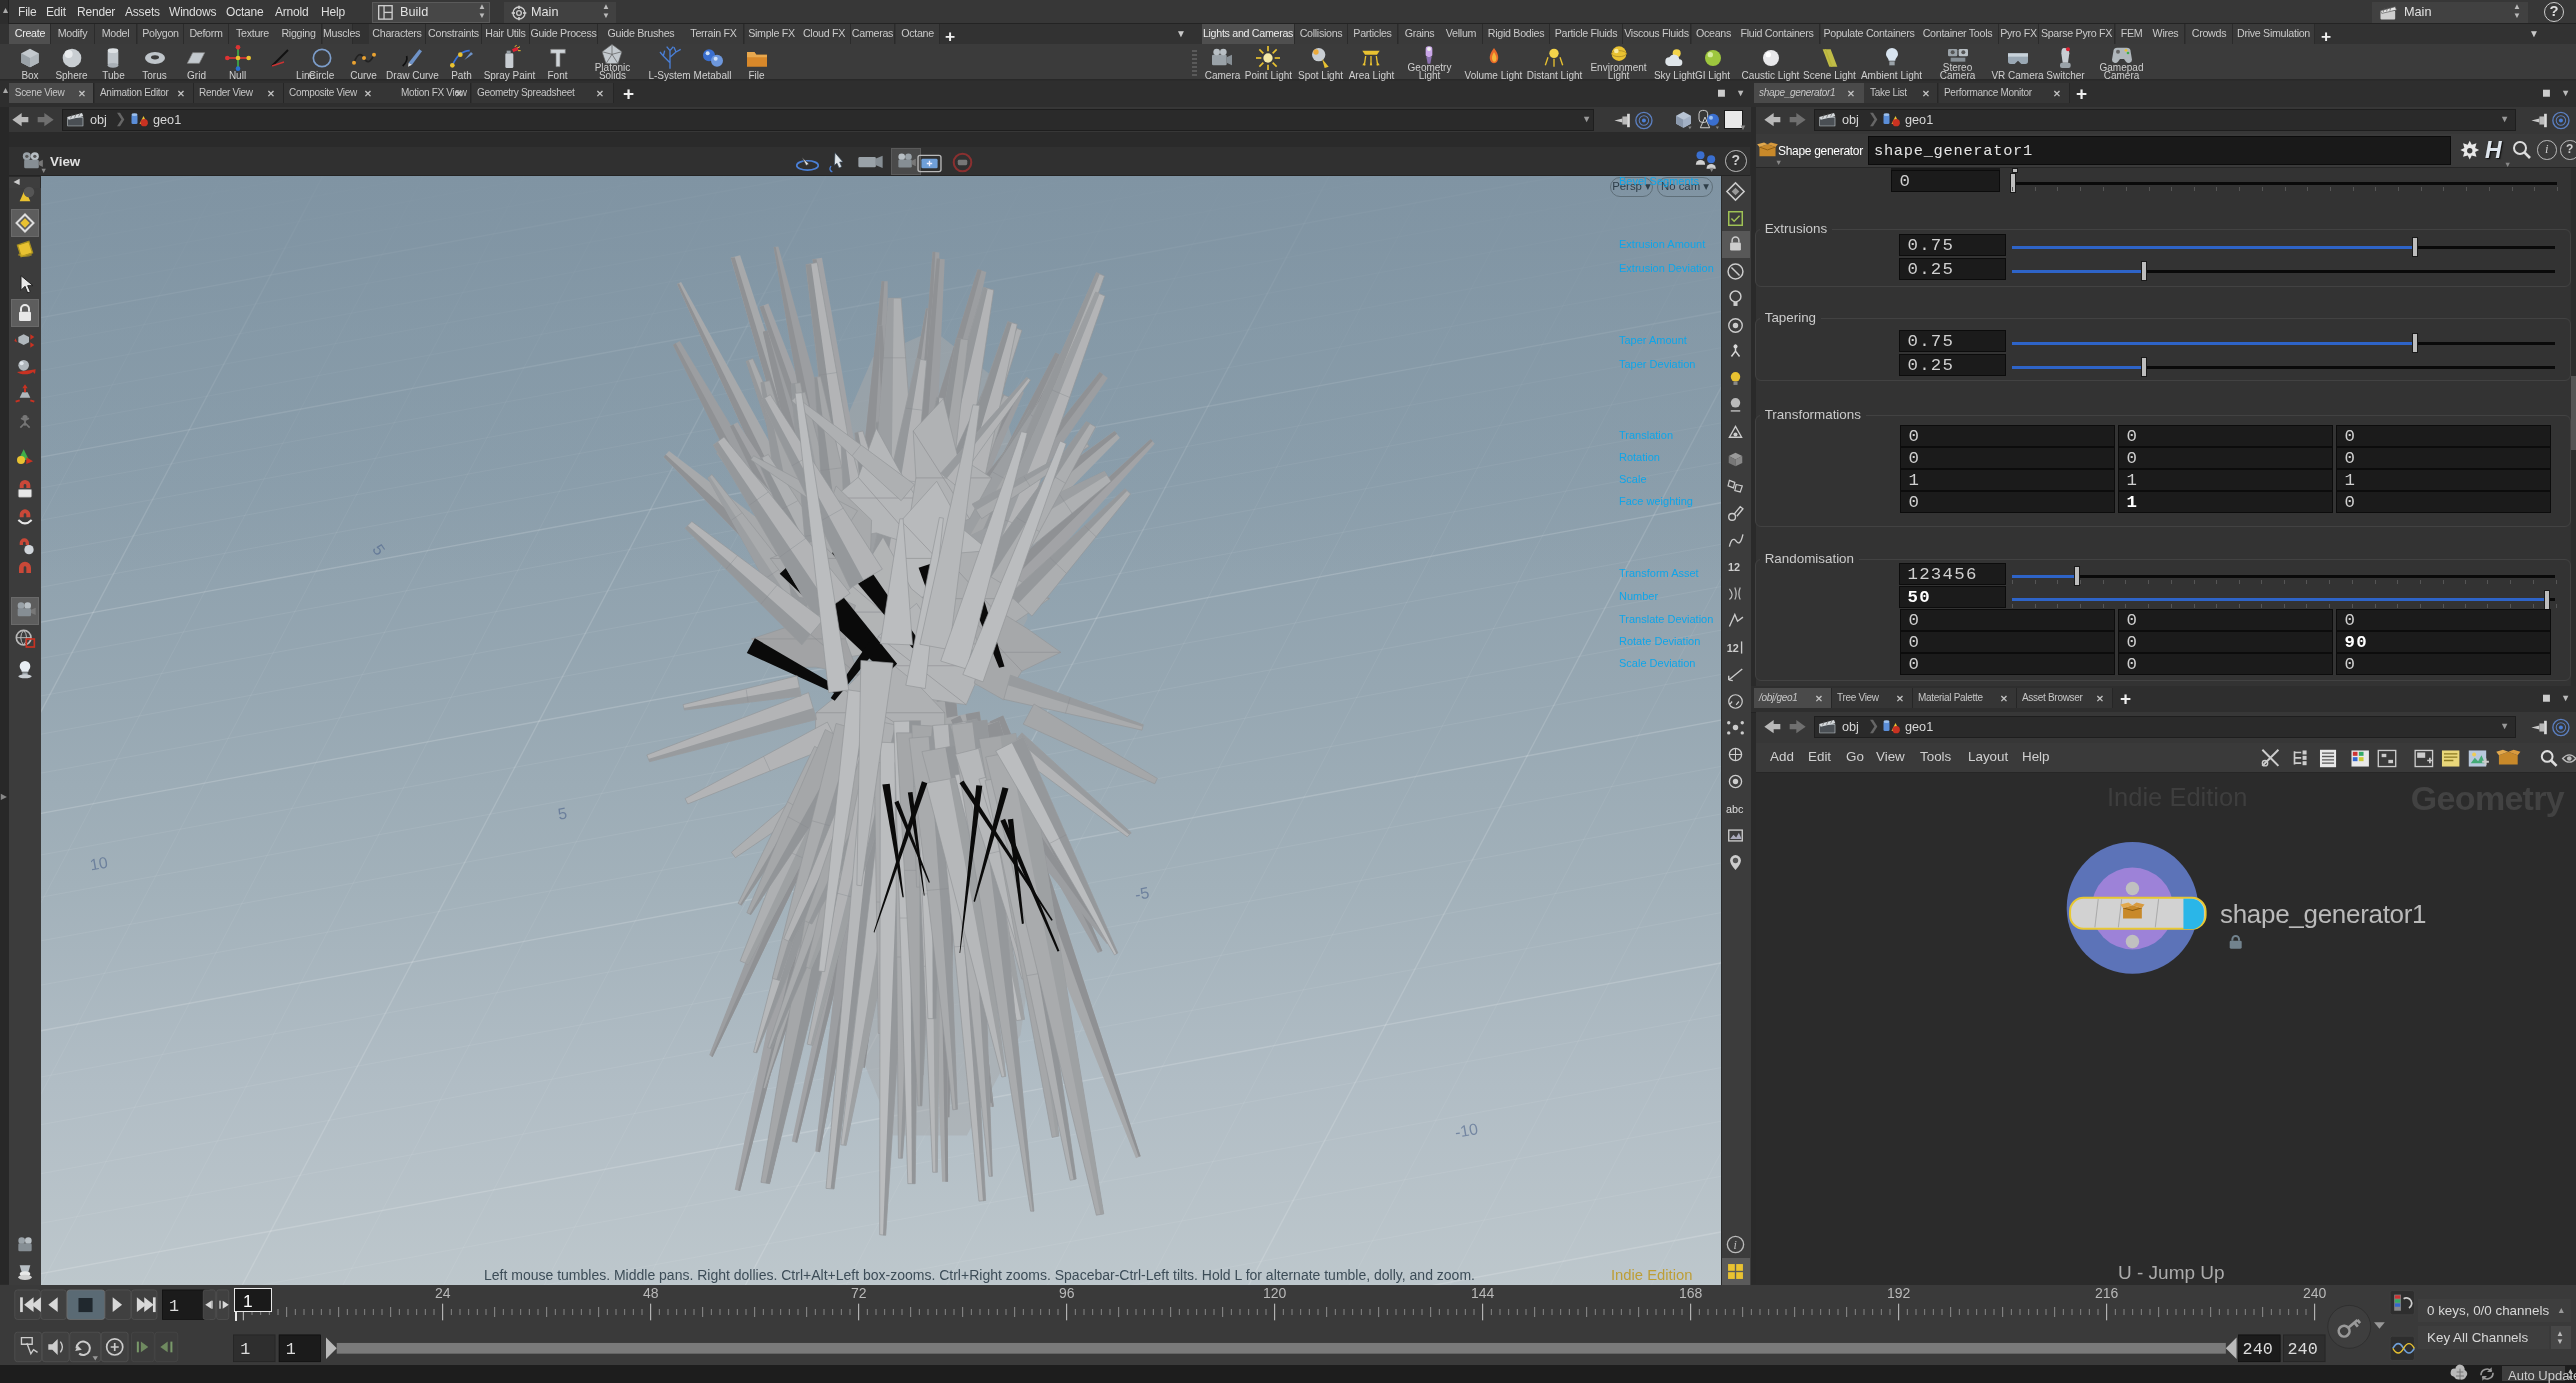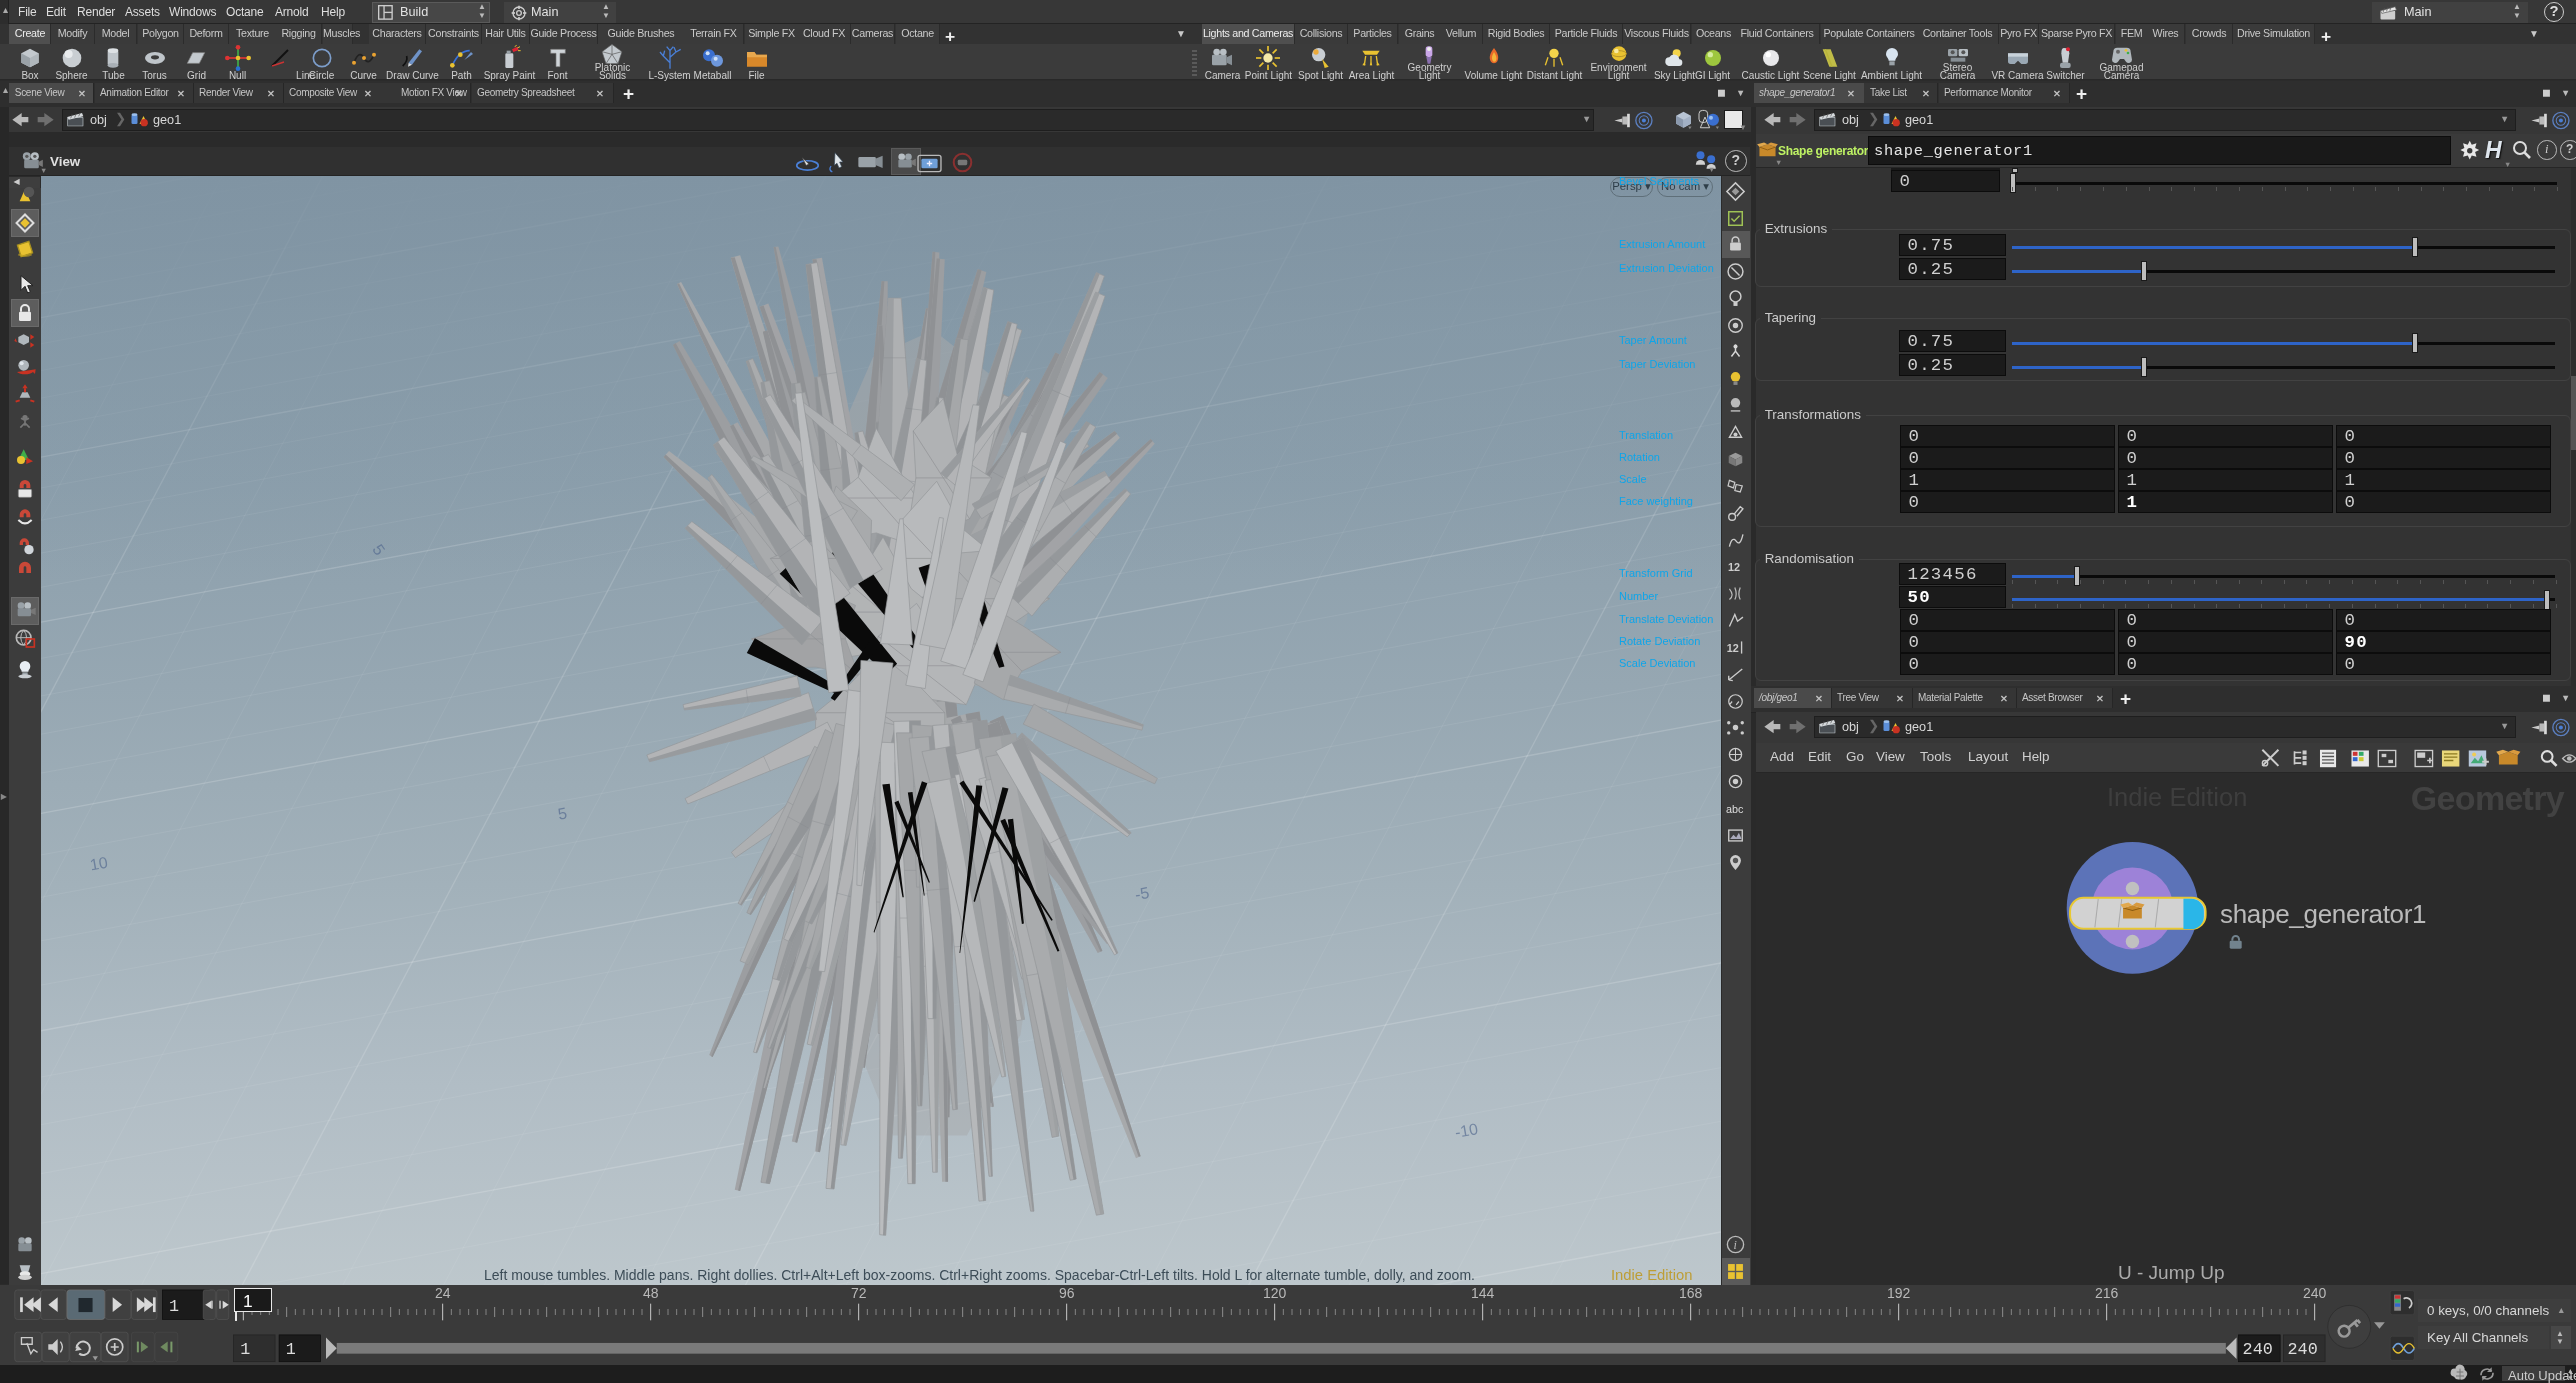--- a/index.html
+++ b/index.html
@@ -1193,21 +1193,21 @@
     <circle cx="46" cy="14" r="7" fill="none" stroke="#5b7fc0" stroke-width="1.5"></circle>
     <circle cx="46" cy="14" r="3" fill="#4a7fd6"></circle>
   </svg>
 <div class="abs" style="left:1756px;top:134px;width:820px;height:34px;background:#3a3a3a;border-bottom:0.7px solid #262626"></div>
 <svg style="left:1756px;top:140px" width="23" height="21" viewBox="0 0 40 36">
     <path d="M6 12 L20 7 L34 12 L34 28 L6 28 Z" fill="#c8892a"></path>
     <path d="M6 12 L20 17 L34 12" fill="none" stroke="#8a5a10" stroke-width="1.5"></path>
     <path d="M6 12 L2 7 L14 4 L20 7 Z" fill="#e2a94e"></path>
     <path d="M34 12 L38 7 L26 4 L20 7 Z" fill="#d89a3e"></path>
   </svg>
-<div class="txt" style="left:1778px;top:144px;color:#bef264;font-size:12px;font-weight:bold;letter-spacing:-0.3px">Shape generator</div>
+<div class="txt" style="left:1778px;top:144px;color:#ffffff;font-size:12px;font-weight:normal;letter-spacing:-0.3px">Shape generator</div>
 <div class="txt" style="left:1775px;top:158px;color:#888;font-size:7.4px">▼</div>
 <div class="abs" style="left:1868px;top:136px;width:583px;height:29px;background:#191919;border:0.7px solid #0c0c0c"></div>
 <div class="txt" style="left:1874px;top:142px;color:#e4e4e4;font-size:15.4px;letter-spacing:0.7px;font-family:'Liberation Mono',monospace">shape_generator1</div>
 <svg style="left:2457px;top:138px" width="25.5" height="25.5" viewBox="0 0 38 38">
     <path d="M19 4 l3 6 l7 -2 l-2 7 l6 3 l-6 3 l2 7 l-7 -2 l-3 6 l-3 -6 l-7 2 l2 -7 l-6 -3 l6 -3 l-2 -7 l7 2 Z" fill="#e8e8e8"></path>
     <circle cx="19" cy="19" r="4" fill="#3a3a3a"></circle>
   </svg>
 <div class="txt" style="left:2485px;top:137px;color:#dfe6ee;font-size:23px;font-weight:bold;font-style:italic;text-shadow:1.3px 1.3px 1.3px #111">H</div>
 <div class="txt" style="left:2504px;top:160px;color:#888;font-size:7.4px">▼</div>
 <svg style="left:2510px;top:138px" width="24" height="24" viewBox="0 0 36 36">
@@ -1284,21 +1284,21 @@
 <div class="plabel" style="left:1619px;top:473px;width:268px">Scale</div>
 <div class="fld" style="left:1900px;top:469px;width:215px;">1</div>
 <div class="fld" style="left:2118px;top:469px;width:215px;">1</div>
 <div class="fld" style="left:2336px;top:469px;width:215px;">1</div>
 <div class="plabel" style="left:1619px;top:495px;width:268px">Face weighting</div>
 <div class="fld" style="left:1900px;top:491px;width:215px;">0</div>
 <div class="fld" style="left:2118px;top:491px;width:215px;font-weight:bold;color:#fff;">1</div>
 <div class="fld" style="left:2336px;top:491px;width:215px;">0</div>
 <div class="grp" style="left:1755px;top:559px;width:816px;height:122px"></div>
 <div class="grplabel" style="left:1760px;top:551px">Randomisation</div>
-<div class="plabel" style="left:1619px;top:567px;width:268px">Transform Grid</div>
+<div class="plabel" style="left:1619px;top:567px;width:268px">Transform Asset</div>
 <div class="fld" style="left:1899px;top:563px;width:107px">123456</div>
 <div class="track" style="left:2012px;top:575px;width:543px"></div>
 <div class="btrack" style="left:2012px;top:575px;width:64px"></div>
 <div class="handle" style="left:2074px;top:566px"></div>
 <div class="abs" style="left:2012px;top:580px;width:0.7px;height:4px;background:#555"></div>
 <div class="abs" style="left:2035px;top:580px;width:0.7px;height:4px;background:#555"></div>
 <div class="abs" style="left:2057px;top:580px;width:0.7px;height:4px;background:#555"></div>
 <div class="abs" style="left:2080px;top:580px;width:0.7px;height:4px;background:#555"></div>
 <div class="abs" style="left:2103px;top:580px;width:0.7px;height:4px;background:#555"></div>
 <div class="abs" style="left:2125px;top:580px;width:0.7px;height:4px;background:#555"></div>

